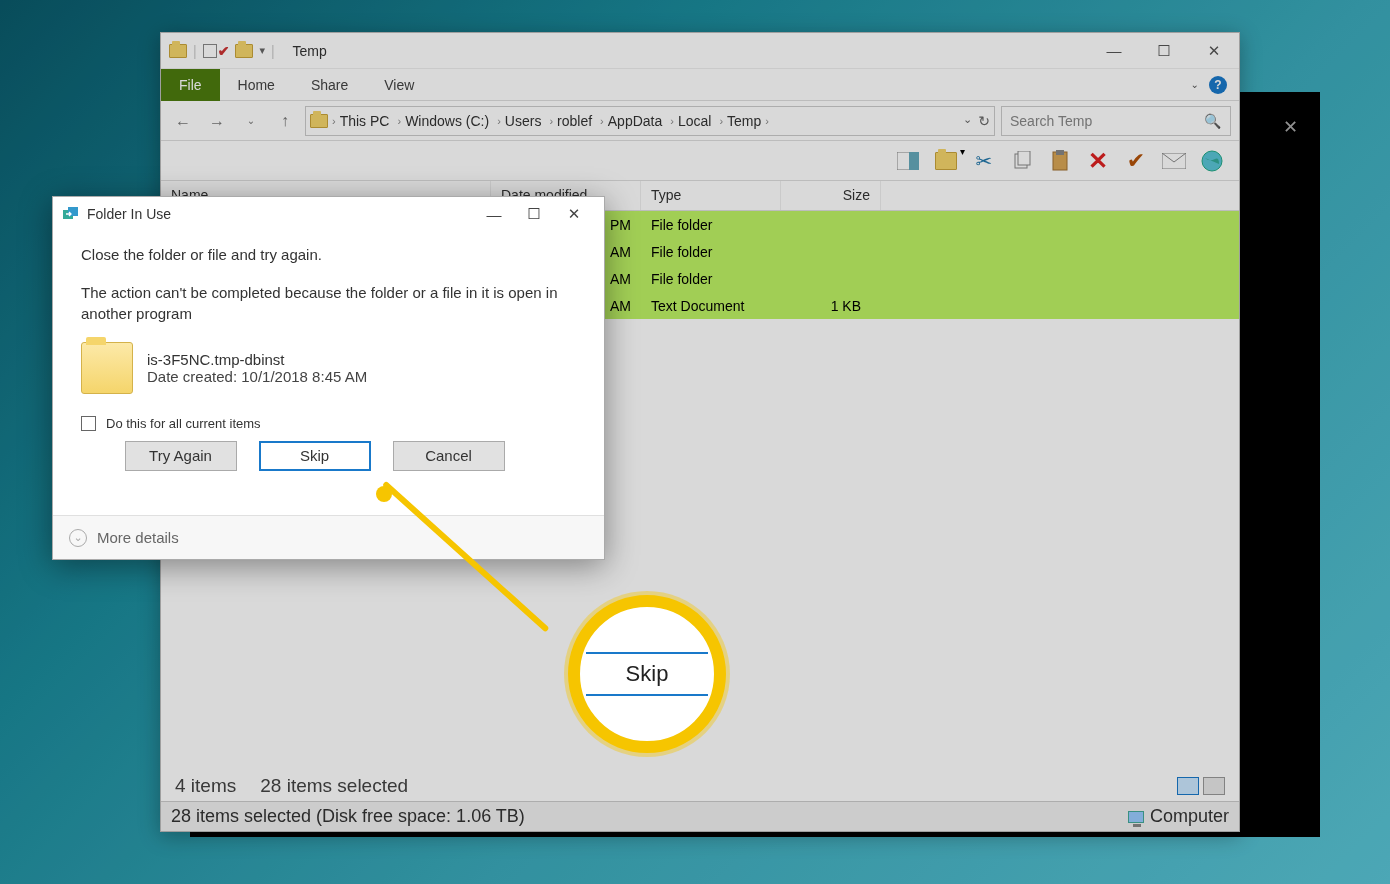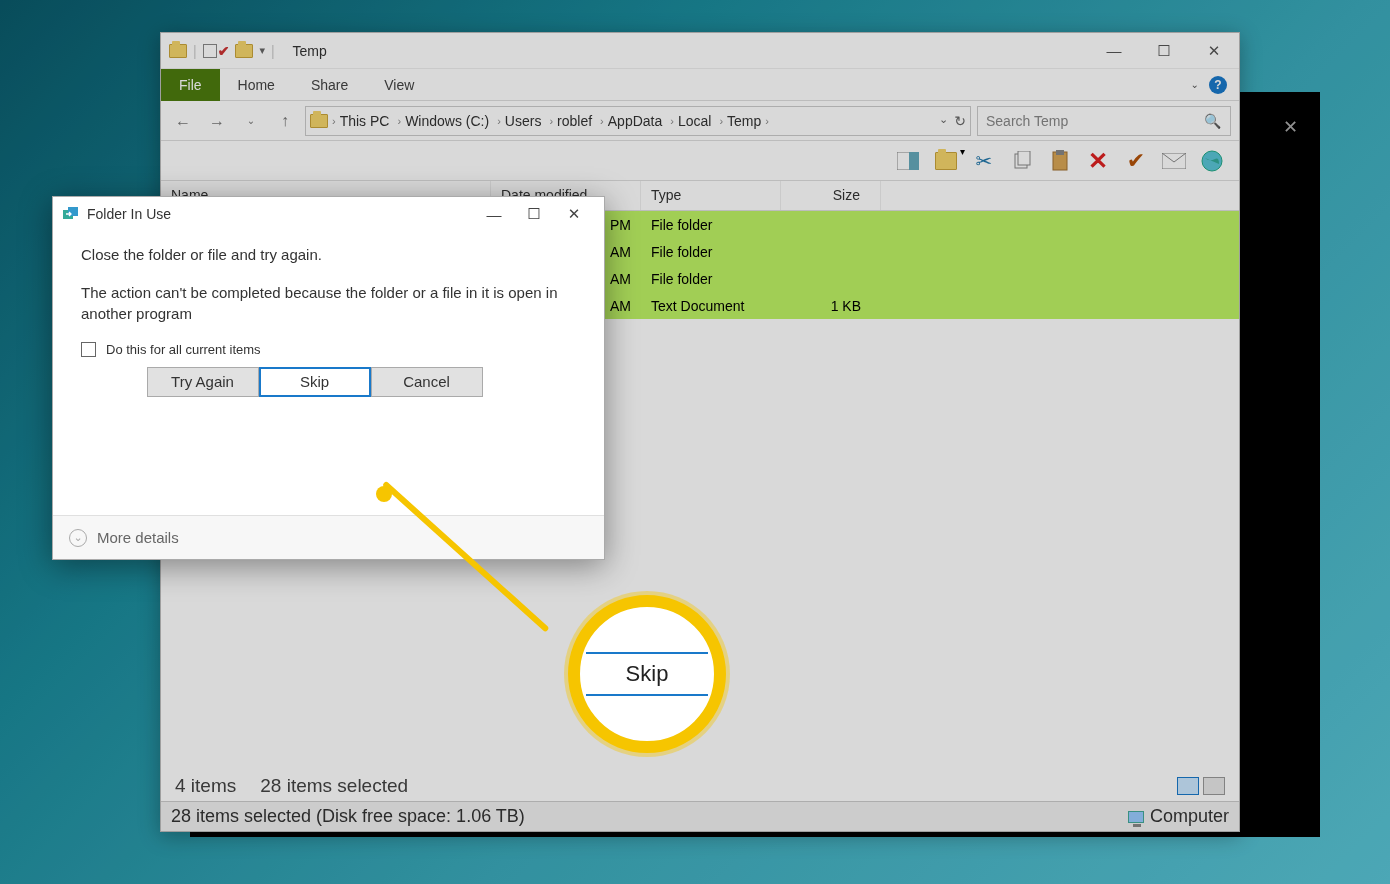--- a/index.html
+++ b/index.html
@@ -27,27 +27,27 @@
   .ribbon { height:32px; display:flex; align-items:center; border-bottom:1px solid #ddd;}
   .rtab { padding:0 18px; height:32px; display:flex; align-items:center; font-size:14px; color:#444;}
   .rtab.file { background:#4d7c0f; color:#fff;}
   .rhelp { margin-left:auto; display:flex; align-items:center; gap:10px; padding-right:12px;}
   .help-icon { width:18px;height:18px;border-radius:50%;background:#1979ca;color:#fff;display:flex;align-items:center;justify-content:center;font-size:12px;font-weight:bold;}
   .navbar { height:40px; display:flex; align-items:center; padding:4px 8px; gap:6px; border-bottom:1px solid #ddd;}
   .navbtn { width:28px; height:28px; display:flex; align-items:center; justify-content:center; color:#777;}
   .addressbar { flex:1; height:30px; border:1px solid #ccc; display:flex; align-items:center; padding:0 4px; font-size:14px;}
   .crumb { display:flex; align-items:center; gap:4px; padding:0 4px; color:#333;}
   .crumb .sep { color:#888; font-size:11px;}
-  .searchbox { width:254px; height:30px; border:1px solid #ccc; display:flex; align-items:center; padding:0 8px; font-size:14px; color:#888;}
+  .searchbox { width:230px; height:30px; border:1px solid #ccc; display:flex; align-items:center; padding:0 8px; font-size:14px; color:#888;}
   .searchbox .sicon { margin-left:auto; color:#555;}
   .toolbar { height:40px; display:flex; align-items:center; justify-content:flex-end; gap:12px; padding:0 14px; border-bottom:1px solid #ddd;}
   .ticon { width:26px; height:26px; display:flex; align-items:center; justify-content:center; font-size:20px;}
   .colheader { height:30px; display:flex; border-bottom:1px solid #ddd; font-size:14px; color:#333;}
   .col { padding:6px 10px; border-right:1px solid #eee;}
-  .col.name{flex:0 0 330px;} .col.date{flex:0 0 150px;} .col.type{flex:0 0 140px;} .col.size{flex:0 0 100px; text-align:right; padding-right:20px;}
+  .col.name{flex:0 0 330px;} .col.date{flex:0 0 150px;} .col.type{flex:0 0 140px;} .col.size{flex:0 0 100px; text-align:right; padding-right:10px;}
   .filelist { }
   .row { height:27px; display:flex; align-items:center; font-size:14px; background:#bef264;}
   .row .c { padding:0 10px;}
   .c.name{flex:0 0 330px;} .c.date{flex:0 0 150px; text-align:right;} .c.type{flex:0 0 140px;} .c.size{flex:0 0 100px; text-align:right; padding-right:20px;}
   .statusbar { position:absolute; bottom:30px; left:0; right:0; height:30px; display:flex; align-items:center; padding:0 14px; font-size:19px; color:#444; gap:24px;}
   .statusbar .viewbtns { margin-left:auto; display:flex; gap:4px;}
   .vb { width:22px; height:18px; border:1px solid #999; background:#e8e8e8;}
   .vb.active { background:#cce8ff; border-color:#1979ca;}
   .footbar { position:absolute; bottom:0; left:0; right:0; height:30px; background:#f0f0f0; border-top:1px solid #ccc; display:flex; align-items:center; padding:0 10px; font-size:18px; color:#333;}
   .footbar .comp { margin-left:auto; display:flex; align-items:center; gap:6px;}
@@ -61,21 +61,21 @@
   .dlg-title .spacer{flex:1;}
   .dlg-wc { display:flex;}
   .dlg-wcbtn { width:40px; height:34px; display:flex; align-items:center; justify-content:center; color:#444; font-size:15px;}
   .dlg-body { padding:14px 28px 10px 28px; font-size:15px; color:#333;}
   .dlg-body p { margin-bottom:18px; line-height:1.35;}
   .fileinfo { display:flex; gap:14px; align-items:center; margin:6px 0 22px 0;}
   .fileinfo .foldericon { width:52px; height:52px; background:linear-gradient(#fce9a8,#f5d56b); border:1px solid #d4b24a; border-radius:3px; position:relative;}
   .fileinfo .foldericon::before { content:""; position:absolute; top:-6px; left:4px; width:20px; height:8px; background:#f5d56b; border-radius:2px 2px 0 0;}
   .checkbox { display:flex; align-items:center; gap:10px; font-size:13px;}
   .checkbox .box { width:15px; height:15px; border:1px solid #666;}
-  .dlg-btns { display:flex; gap:0; padding:10px 28px 0 0; justify-content:center;}
+  .dlg-btns { display:flex; gap:22px; padding:10px 28px 0 0; justify-content:center;}
   .dlg-btn { width:112px; height:30px; border:1px solid #aaa; background:#e1e1e1; display:flex; align-items:center; justify-content:center; font-size:15px; color:#333;}
   .dlg-btn.highlight { border:2px solid #1979ca; background:#fff;}
   .dlg-foot { position:absolute; bottom:0; left:0; right:0; height:44px; border-top:1px solid #e0e0e0; background:#f7f7f7; display:flex; align-items:center; padding:0 16px; gap:10px; font-size:15px; color:#666;}
   .expand-icon { width:18px;height:18px;border:1.5px solid #aaa;border-radius:50%;display:flex;align-items:center;justify-content:center;font-size:11px;color:#aaa;}
   
   .callout-line {
     position:absolute; z-index:20;
     top:480px; left:384px;
     width:220px; height:6px;
     background:#f6c500;
@@ -295,20 +295,27 @@
     <div class="spacer"></div>
     <div class="dlg-wc">
       <div class="dlg-wcbtn">—</div>
       <div class="dlg-wcbtn">☐</div>
       <div class="dlg-wcbtn">✕</div>
     </div>
   </div>
   <div class="dlg-body">
     <p>Close the folder or file and try again.</p>
     <p>The action can't be completed because the folder or a file in it is open in another program</p>
+    <div class="fileinfo">
+      <div class="foldericon"></div>
+      <div>
+        <div>is-3F5NC.tmp-dbinst</div>
+        <div style="color:#444;">Date created: 10/1/2018 8:45 AM</div>
+      </div>
+    </div>
     <div class="checkbox">
       <span class="box"></span>
       <span>Do this for all current items</span>
     </div>
     <div class="dlg-btns">
       <div class="dlg-btn">Try Again</div>
       <div class="dlg-btn highlight">Skip</div>
       <div class="dlg-btn">Cancel</div>
     </div>
   </div>

